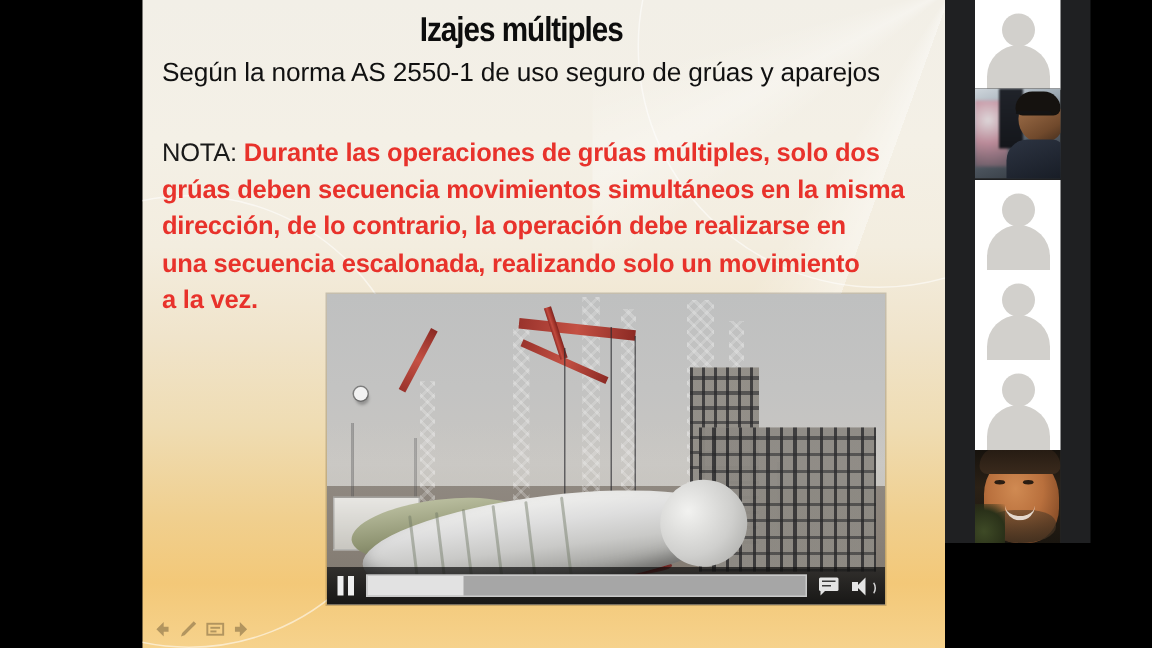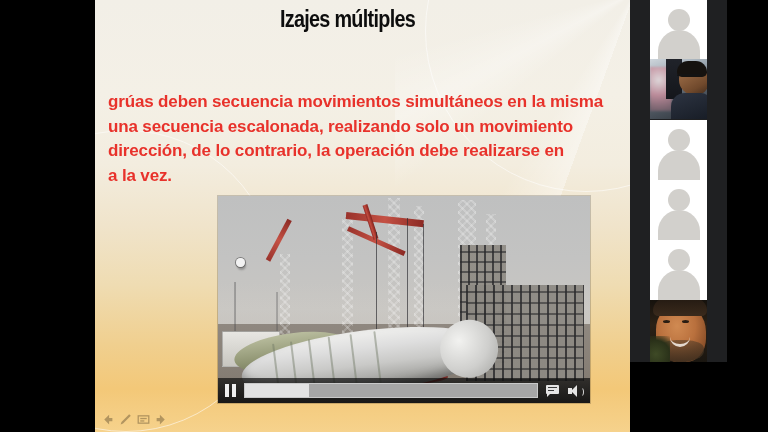--- a/index.html
+++ b/index.html
@@ -456,25 +456,30 @@
 
 <div id="screen">
 
   <div id="slide">
 
     <div class="burst" style="left:330px; top:-130px; width:320px; height:320px;"></div>
     <div class="burst" style="left:-120px; top:130px; width:300px; height:300px;"></div>
     <div class="burst2" style="left:300px; top:-60px; width:300px; height:260px;"></div>
 
     <div id="slide-title">Izajes múltiples</div>
+    <div id="slide-subtitle">Según la norma AS 2550-1 de uso seguro de grúas y aparejos</div>
 
     <div id="note-block">
+      <span class="nline">
+        <span class="note-label">NOTA:</span>
+        <span class="note-red">Durante las operaciones de grúas múltiples, solo dos</span>
+      </span>
       <span class="nline note-red">grúas deben secuencia movimientos simultáneos en la misma</span>
+      <span class="nline note-red">dirección, de lo contrario, la operación debe realizarse en</span>
       <span class="nline note-red">una secuencia escalonada, realizando solo un movimiento</span>
-      <span class="nline note-red">dirección, de lo contrario, la operación debe realizarse en</span>
       <span class="nline note-red">a la vez.</span>
     </div>
 
     <div id="video-embed">
       <div id="video-sky"></div>
       <div class="haze"></div>
       <div id="video-ground"></div>
 
       <div class="crane-dark" style="left:16px; top:86px; width:2px; height:70px; opacity:.35;"></div>
       <div class="crane-dark" style="left:58px; top:96px; width:2px; height:60px; opacity:.30;"></div>

